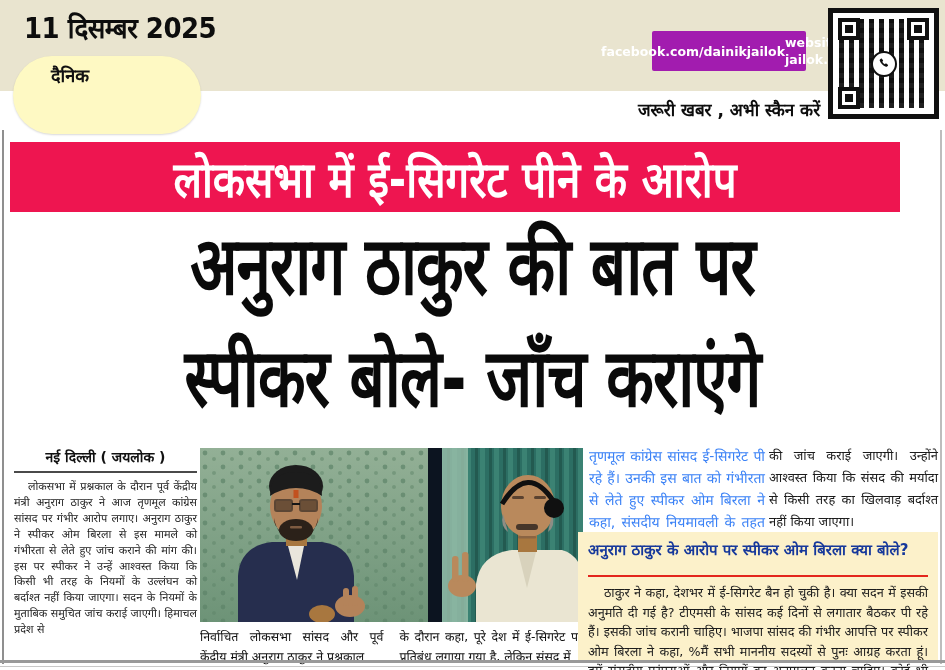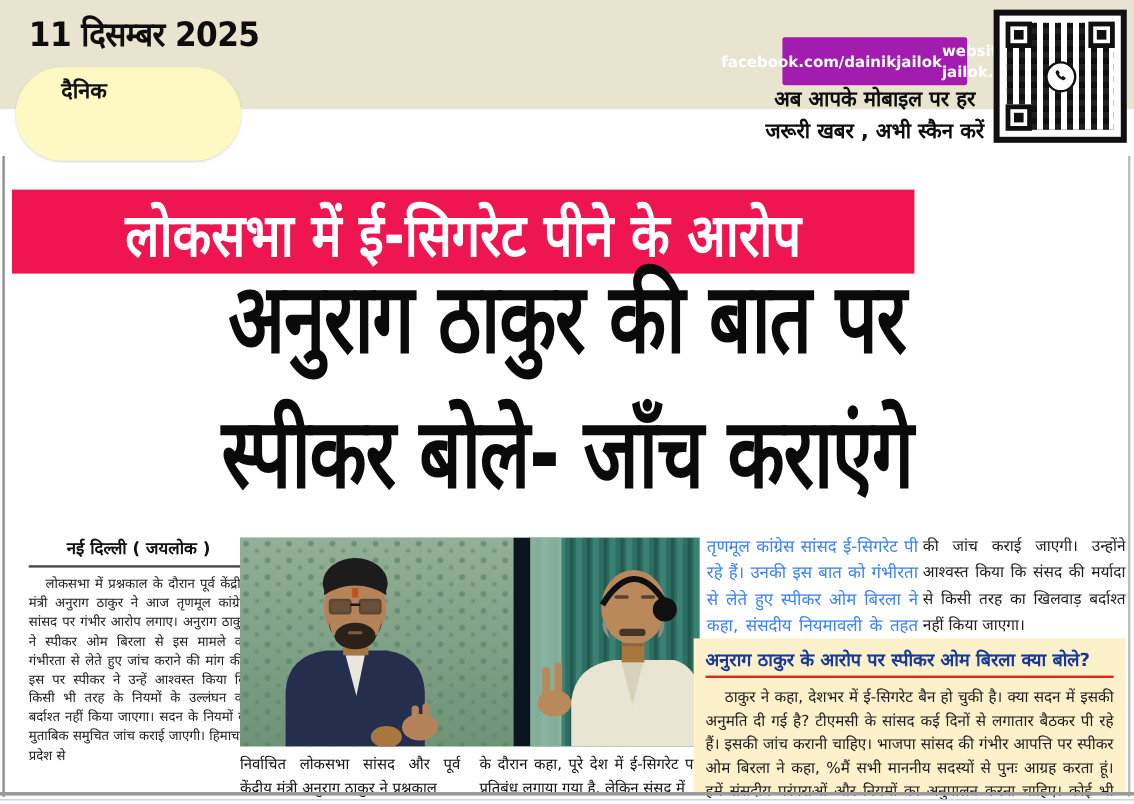--- a/index.html
+++ b/index.html
@@ -47,35 +47,35 @@
   .finder { position:absolute; width:22px; height:22px; border:4px solid #101010; background:#fff; }
   .finder::after { content:""; position:absolute; left:3px; top:3px; width:8px; height:8px; background:#101010; }
   .finder.tl { left:-1px; top:-1px; } .finder.tr { right:-1px; top:-1px; } .finder.bl { left:-1px; bottom:-1px; }
   .qr-center {
     position:absolute; left:50%; top:50%; width:26px; height:26px; margin:-13px 0 0 -13px;
     background:#fff; border:2.5px solid #101010; border-radius:50%;
     display:flex; align-items:center; justify-content:center; font-size:13px; color:#101010;
   }
   
   .kicker {
-    position:absolute; left:10px; top:142px; width:752px; height:70px; background:#ee1550;
-    display:flex; align-items:center; justify-content:center;margin-top:16px;
+    position:absolute; left:10px; top:142px; width:890px; height:70px; background:#ee1550;
+    display:flex; align-items:center; justify-content:center;
   }
   .kicker span {
     color:#fff; font-size:42px; font-weight:900; letter-spacing:0;
     transform:scaleY(1.18); white-space:nowrap;
   }
   
   .headline { position:absolute; left:10px; top:213px; width:925px; text-align:center; color:#0a0a0a; }
   .headline .hl {
     display:block; height:112px; line-height:108px; font-size:62px; font-weight:900;
     letter-spacing:-1px; transform:scaleY(1.30); transform-origin:center; white-space:nowrap;
   }
   
-  .leftcol { position:absolute; left:24px; top:447px; width:183px; }
+  .leftcol { position:absolute; left:14px; top:447px; width:183px; }
   .dateline {
     text-align:center; font-size:14px; font-weight:bold; color:#111;
     padding-bottom:5px; border-bottom:2px solid #4a4a4a;
   }
   .body-sm {
     margin-top:6px; font-size:11px; line-height:15.9px; text-align:justify; color:#222; text-indent:14px;
   }
   .midcol  { position:absolute; left:589px; top:445px; width:176px; font-size:14px; line-height:22px; text-align:justify; color:#3b82f6; }
   .rightcol{ position:absolute; left:769px; top:445px; width:169px; font-size:12.9px; line-height:22px; text-align:justify; color:#1c1c1c; }
   
@@ -84,21 +84,21 @@
   .caption {
     position:absolute; left:200px; top:627px; width:383px; display:flex; gap:16px;
   }
   .caption div { flex:1; font-size:12.4px; line-height:19.5px; text-align:justify; color:#101010; }
   
   .ybox {
     position:absolute; left:578px; top:532px; width:360px; height:129px;
     background:#fcf1ca; padding:7px 10px 6px 10px;
   }
   .ytitle {
-    font-size:15px; font-weight:800; color:#16389b; padding-bottom:4px;
+    font-size:15px; font-weight:800; color:#16389b; padding-bottom:16px;
     border-bottom:2.5px solid #e3261d; white-space:nowrap;
   }
   .ybody {
     margin-top:6px; font-size:12.7px; line-height:19.6px; text-align:justify;
     color:#1c1c1c; text-indent:16px;
   }
   
   .rule-left   { position:absolute; left:2px;  top:130px; height:534px; border-left:2px solid #8f8f8f; }
   .rule-right  { position:absolute; left:940px; top:130px; height:534px; border-left:2px solid #bdbdbd; }
   .rule-bottom { position:absolute; left:0; top:660px; width:945px; border-top:3px solid #9a9a9a; }
@@ -115,21 +115,21 @@
     <div class="logo-pill">
       <div class="logo-kicker">दैनिक</div>
     </div>
 
     <div class="social-box">
       <span>facebook.com/dainikjailok</span>
       <span>website - jailok.com</span>
     </div>
 
     <div class="promo">
-      <span>अब आपके मोबाइल पर हर</span><br>
+      <br>
       <span>जरूरी खबर , अभी स्कैन करें</span>
     </div>
 
     <div class="qr">
       <div class="qr-inner">
         <div class="finder tl"></div>
         <div class="finder tr"></div>
         <div class="finder bl"></div>
         <div class="qr-center">
           <svg width="14" height="14" viewBox="0 0 24 24">

